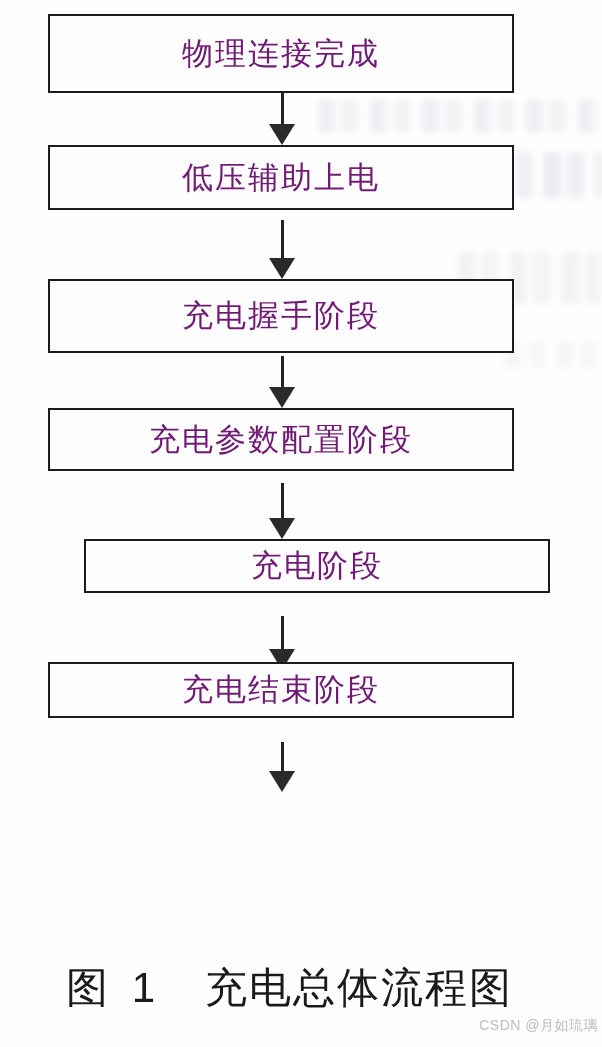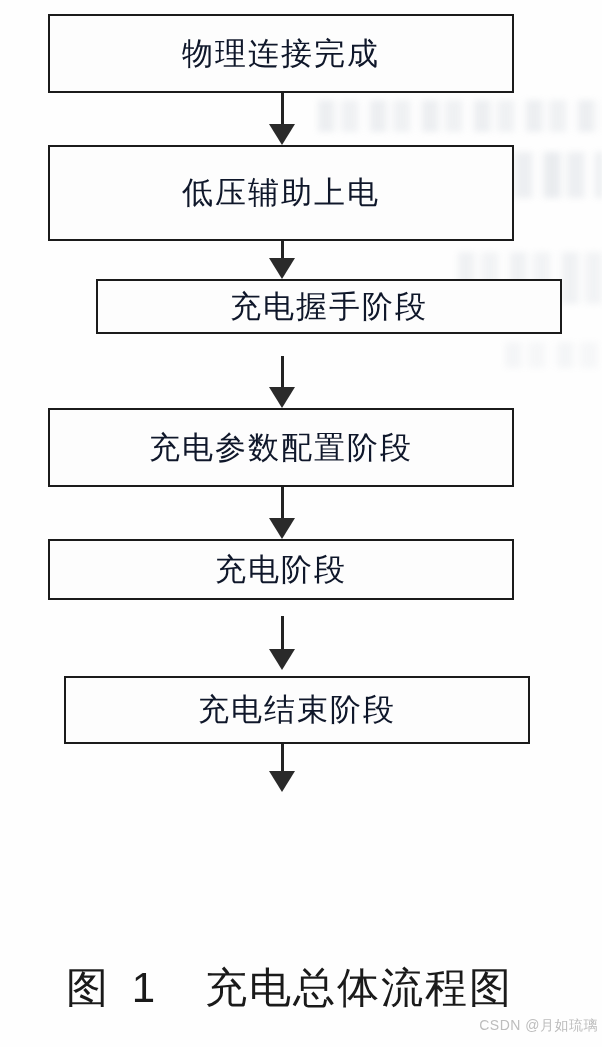--- a/index.html
+++ b/index.html
@@ -26,21 +26,21 @@
     display: flex;
     align-items: center;
     justify-content: center;
     box-sizing: border-box;
     z-index: 3;
   }
   .flow-box span {
     font-family: "Liberation Serif", "DejaVu Serif", serif;
     font-size: 31px;
     letter-spacing: 2px;
-    color: #0f172a;
+    color: #701a75;
     white-space: nowrap;
   }
 
   
   .arrow {
     position: absolute;
     left: 269px;
     width: 26px;
     z-index: 2;
   }
@@ -154,53 +154,53 @@
   <div class="bleed bleed-d"></div>
 
   <div class="flow-box" style="top:14px;height:79px;">
     <span>物理连接完成</span>
   </div>
   <div class="arrow" style="top:93px;height:52px;">
     <div class="stem" style="height:32px;"></div>
     <div class="head"></div>
   </div>
 
-  <div class="flow-box" style="top:145px;height:96px;">
+  <div class="flow-box" style="top:145px;height:65px;">
     <span>低压辅助上电</span>
   </div>
   <div class="arrow" style="top:220px;height:59px;">
     <div class="stem" style="height:39px;"></div>
     <div class="head"></div>
   </div>
 
-  <div class="flow-box" style="top:279px;height:55px;margin-left:48px;">
+  <div class="flow-box" style="top:279px;height:74px;">
     <span>充电握手阶段</span>
   </div>
   <div class="arrow" style="top:356px;height:52px;">
     <div class="stem" style="height:32px;"></div>
     <div class="head"></div>
   </div>
 
-  <div class="flow-box" style="top:408px;height:79px;">
+  <div class="flow-box" style="top:408px;height:63px;">
     <span>充电参数配置阶段</span>
   </div>
   <div class="arrow" style="top:483px;height:56px;">
     <div class="stem" style="height:36px;"></div>
     <div class="head"></div>
   </div>
 
-  <div class="flow-box" style="top:539px;height:61px;">
+  <div class="flow-box" style="top:539px;height:54px;margin-left:36px;">
     <span>充电阶段</span>
   </div>
   <div class="arrow" style="top:616px;height:54px;">
     <div class="stem" style="height:34px;"></div>
     <div class="head"></div>
   </div>
 
-  <div class="flow-box" style="top:676px;height:68px;margin-left:16px;">
+  <div class="flow-box" style="top:662px;height:56px;">
     <span>充电结束阶段</span>
   </div>
   <div class="arrow" style="top:742px;height:50px;">
     <div class="stem" style="height:30px;"></div>
     <div class="head"></div>
   </div>
 
 
   <div class="caption">
     <span class="fig-label">图 1</span>

